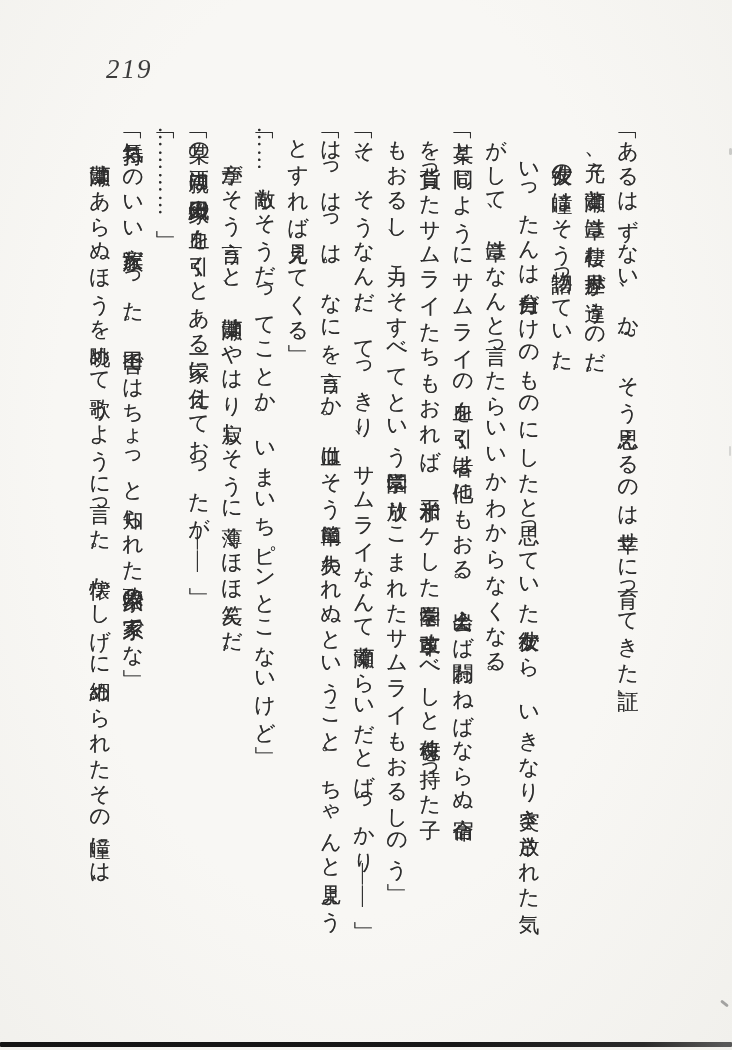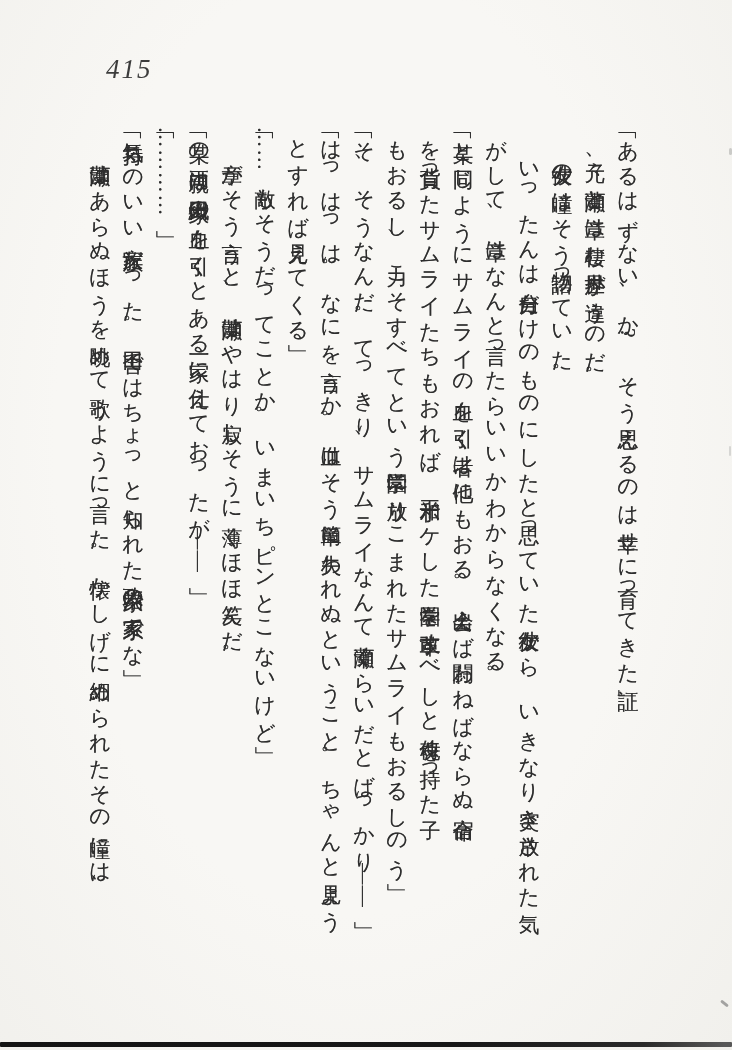--- a/index.html
+++ b/index.html
@@ -79,21 +79,21 @@
     height: 10px;
     background: #c2c2bf;
     border-radius: 2px;
     opacity: 0.6;
   }
 </style>
 </head>
 <body>
 
 <div class="page">
-  <div class="page-number">415</div>
+  <div class="page-number">219</div>
 
   <div class="text-block">
       <div class="column">「あるはずない、か?　そう思えるのは幸せに育ってきた証」</div>
       <div class="column">　元々、蘭瀬と章は棲む世界が違うのだ。</div>
       <div class="column">　彼女の瞳はそう物語っていた。</div>
       <div class="column">　いったんは自分だけのものにしたと思っていた彼女から、いきなり突き放された気</div>
       <div class="column">がして、章はなんと言ったらいいかわからなくなる。</div>
       <div class="column">「某と同じようにサムライの血を引く者は他にもおる。出会えば闘わねばならぬ宿命</div>
       <div class="column">を背負ったサムライたちもおれば、平和ボケした学園を改革すべしと侍魂を持った子</div>
       <div class="column">もおるし、力こそすべてという学園に放りこまれたサムライもおるしのう」</div>

